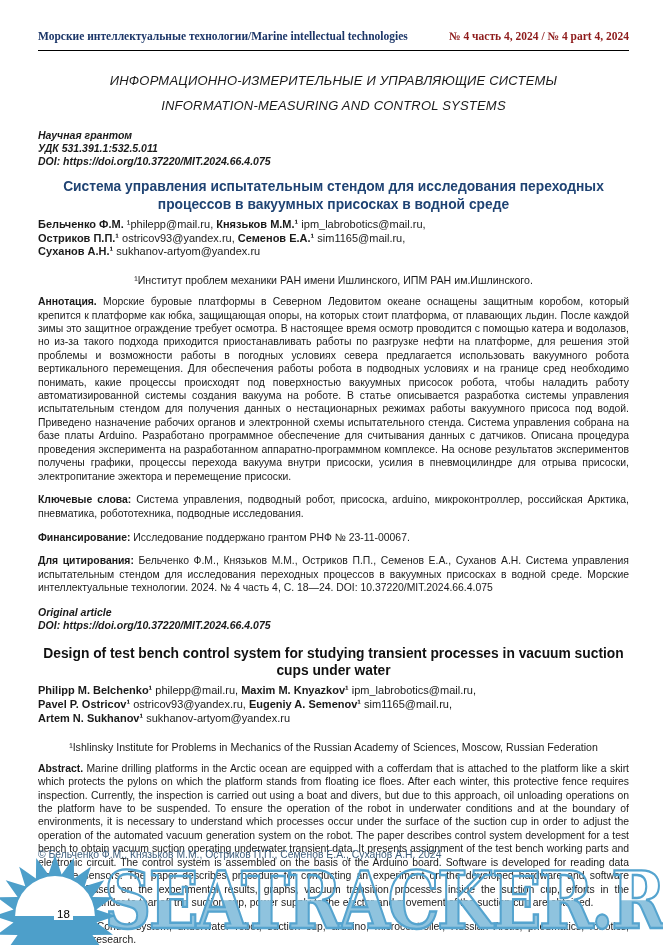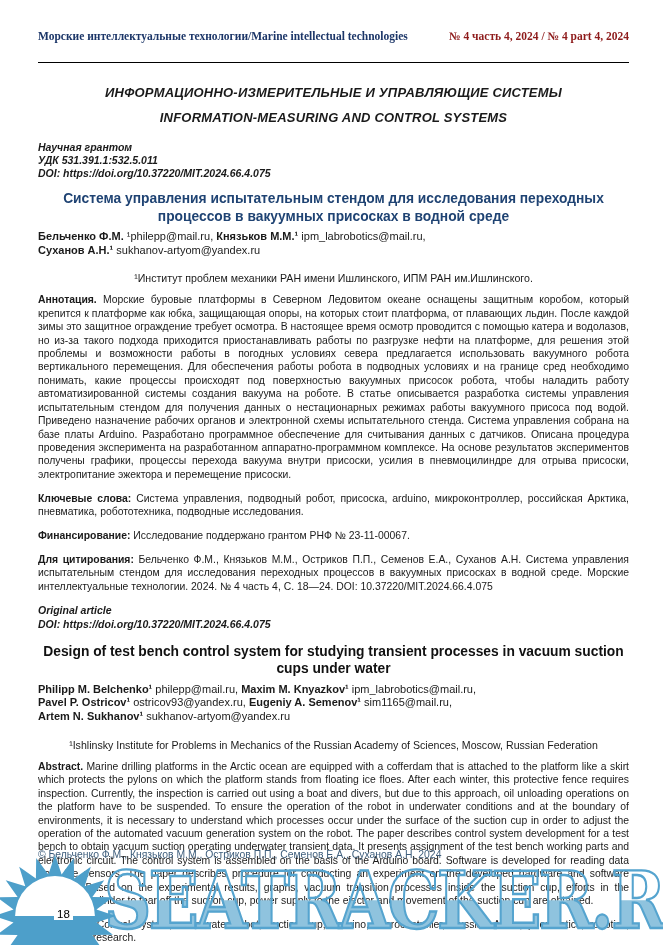--- a/index.html
+++ b/index.html
@@ -11,27 +11,27 @@
     overflow:hidden;
     font-family:"Liberation Sans",sans-serif;
     color:#1a1a1a;
     box-sizing:border-box;
   }
   .content{padding:30px 34px 0 38px;}
   
   .journal-header{
     display:flex;justify-content:space-between;align-items:center;
     font-family:"Liberation Serif",serif;font-weight:bold;font-size:11.5px;
-    border-bottom:1.6px solid #000;padding-bottom:20px;
+    border-bottom:1.6px solid #000;padding-bottom:8px;
   }
   .journal-header .jname{color:#1c3668;}
   .journal-header .jissue{color:#8e1b1b;white-space:nowrap;margin-left:8px;}
   
   .section-head{
-    text-align:center;font-weight:bold;font-style:italic;font-size:13px;
+    text-align:center;font-weight:normal;font-style:italic;font-size:13px;
     margin-top:22px;letter-spacing:.2px;
   }
   .section-head.en{margin-top:10px;}
   
   .meta{margin-top:16px;font-size:10.5px;font-style:italic;font-weight:bold;line-height:1.25;}
   
   .article-title-ru{
     text-align:center;font-weight:bold;font-size:13.8px;line-height:1.25;
     color:#1f4373;margin-top:10px;
   }
@@ -87,20 +87,21 @@
     <div class="meta">
       <div>Научная грантом</div>
       <div>УДК 531.391.1:532.5.011</div>
       <div>DOI: https://doi.org/10.37220/MIT.2024.66.4.075</div>
     </div>
 
     <div class="article-title-ru">Система управления испытательным стендом для исследования переходных процессов в вакуумных присосках в водной среде</div>
 
     <div class="authors">
         <div><b>Бельченко Ф.М.</b><span> ¹philepp@mail.ru, </span><b>Князьков М.М.¹</b><span> ipm_labrobotics@mail.ru,</span></div>
+        <div><b>Остриков П.П.¹</b><span> ostricov93@yandex.ru, </span><b>Семенов Е.А.¹</b><span> sim1165@mail.ru,</span></div>
         <div><b>Суханов А.Н.¹</b><span> sukhanov-artyom@yandex.ru</span></div>
       </div>
     <div class="affiliation">¹Институт проблем механики РАН имени Ишлинского, ИПМ РАН им.Ишлинского.</div>
 
     <p class="para"><b>Аннотация.</b> <span>Морские буровые платформы в Северном Ледовитом океане оснащены защитным коробом, который крепится к платформе как юбка, защищающая опоры, на которых стоит платформа, от плавающих льдин. После каждой зимы это защитное ограждение требует осмотра. В настоящее время осмотр проводится с помощью катера и водолазов, но из-за такого подхода приходится приостанавливать работы по разгрузке нефти на платформе, для решения этой проблемы и возможности работы в погодных условиях севера предлагается использовать вакуумного робота вертикального перемещения. Для обеспечения работы робота в подводных условиях и на границе сред необходимо понимать, какие процессы происходят под поверхностью вакуумных присосок робота, чтобы наладить работу автоматизированной системы создания вакуума на роботе. В статье описывается разработка системы управления испытательным стендом для получения данных о нестационарных режимах работы вакуумного присоса под водой. Приведено назначение рабочих органов и электронной схемы испытательного стенда. Система управления собрана на базе платы Arduino. Разработано программное обеспечение для считывания данных с датчиков. Описана процедура проведения эксперимента на разработанном аппаратно-программном комплексе. На основе результатов экспериментов получены графики, процессы перехода вакуума внутри присоски, усилия в пневмоцилиндре для отрыва присоски, электропитание эжектора и перемещение присоски.</span></p>
     <p class="para tight"><b>Ключевые слова:</b> <span>Система управления, подводный робот, присоска, arduino, микроконтроллер, российская Арктика, пневматика, робототехника, подводные исследования.</span></p>
     <p class="para tight"><b>Финансирование:</b> <span>Исследование поддержано грантом РНФ № 23-11-00067.</span></p>
     <p class="para tight"><b>Для цитирования:</b> <span>Бельченко Ф.М., Князьков М.М., Остриков П.П., Семенов Е.А., Суханов А.Н. Система управления испытательным стендом для исследования переходных процессов в вакуумных присосках в водной среде. Морские интеллектуальные технологии. 2024. № 4 часть 4, С. 18—24. DOI: 10.37220/MIT.2024.66.4.075</span></p>
 
     <div class="orig">

